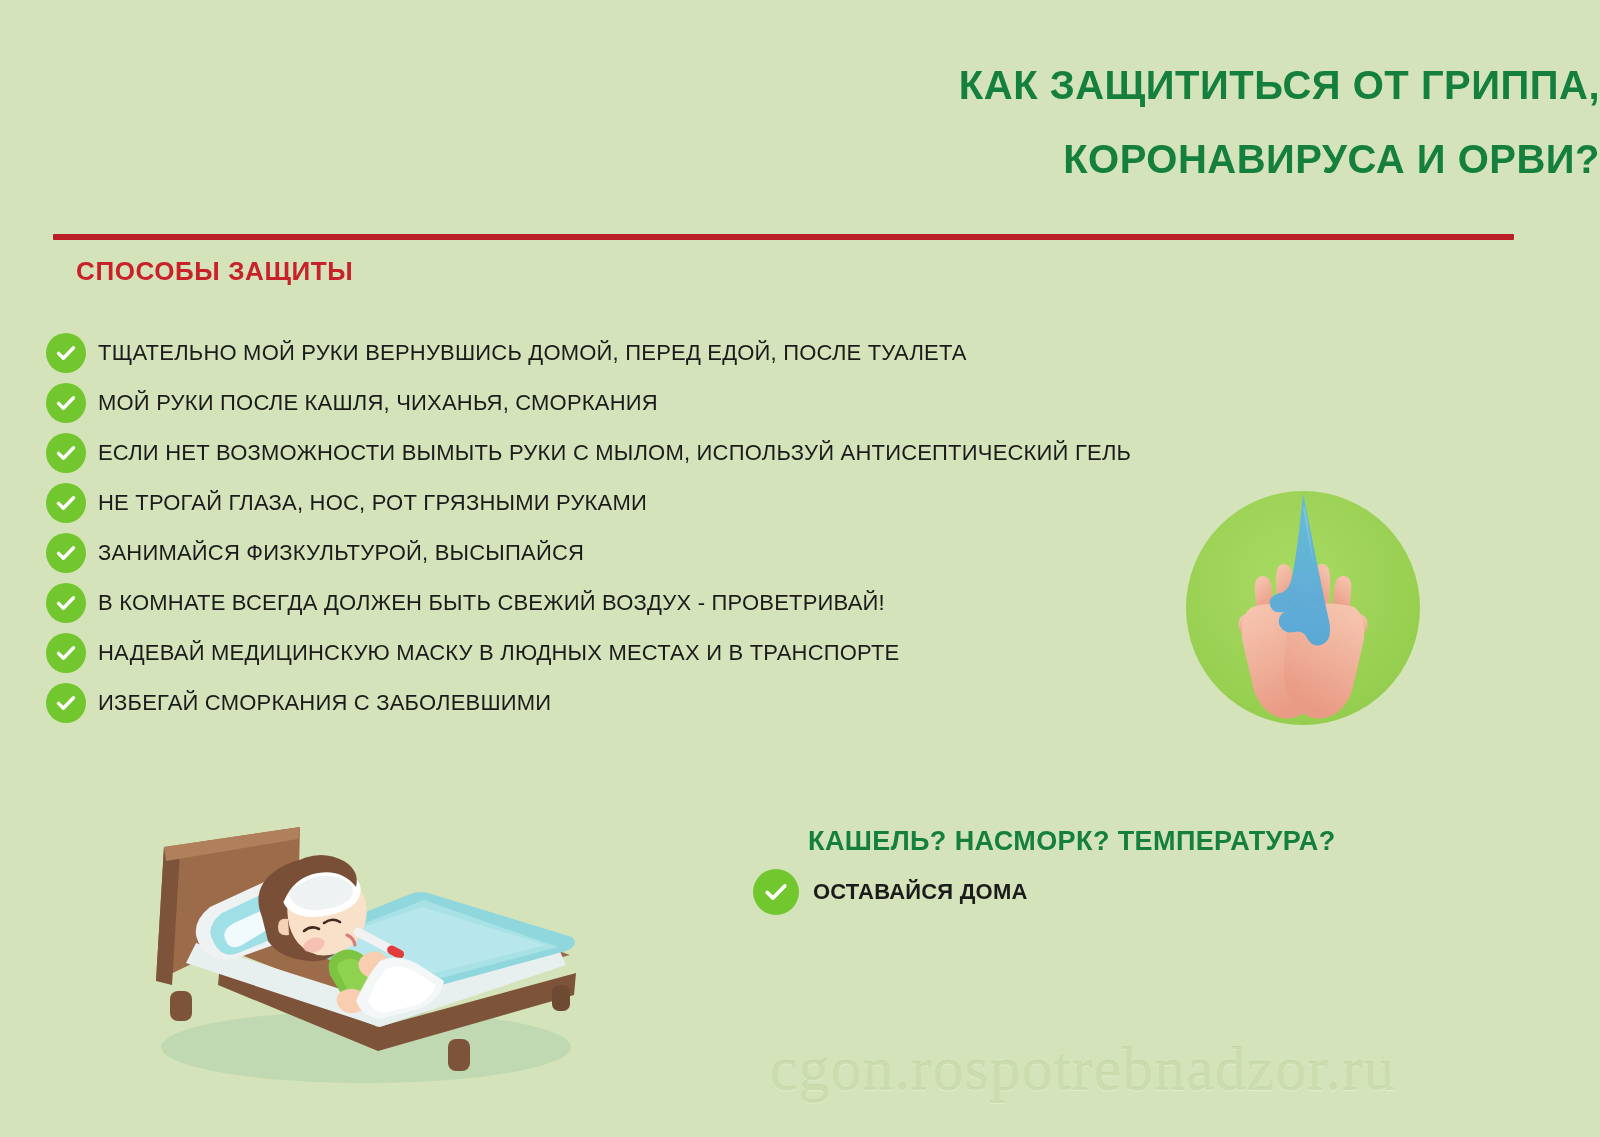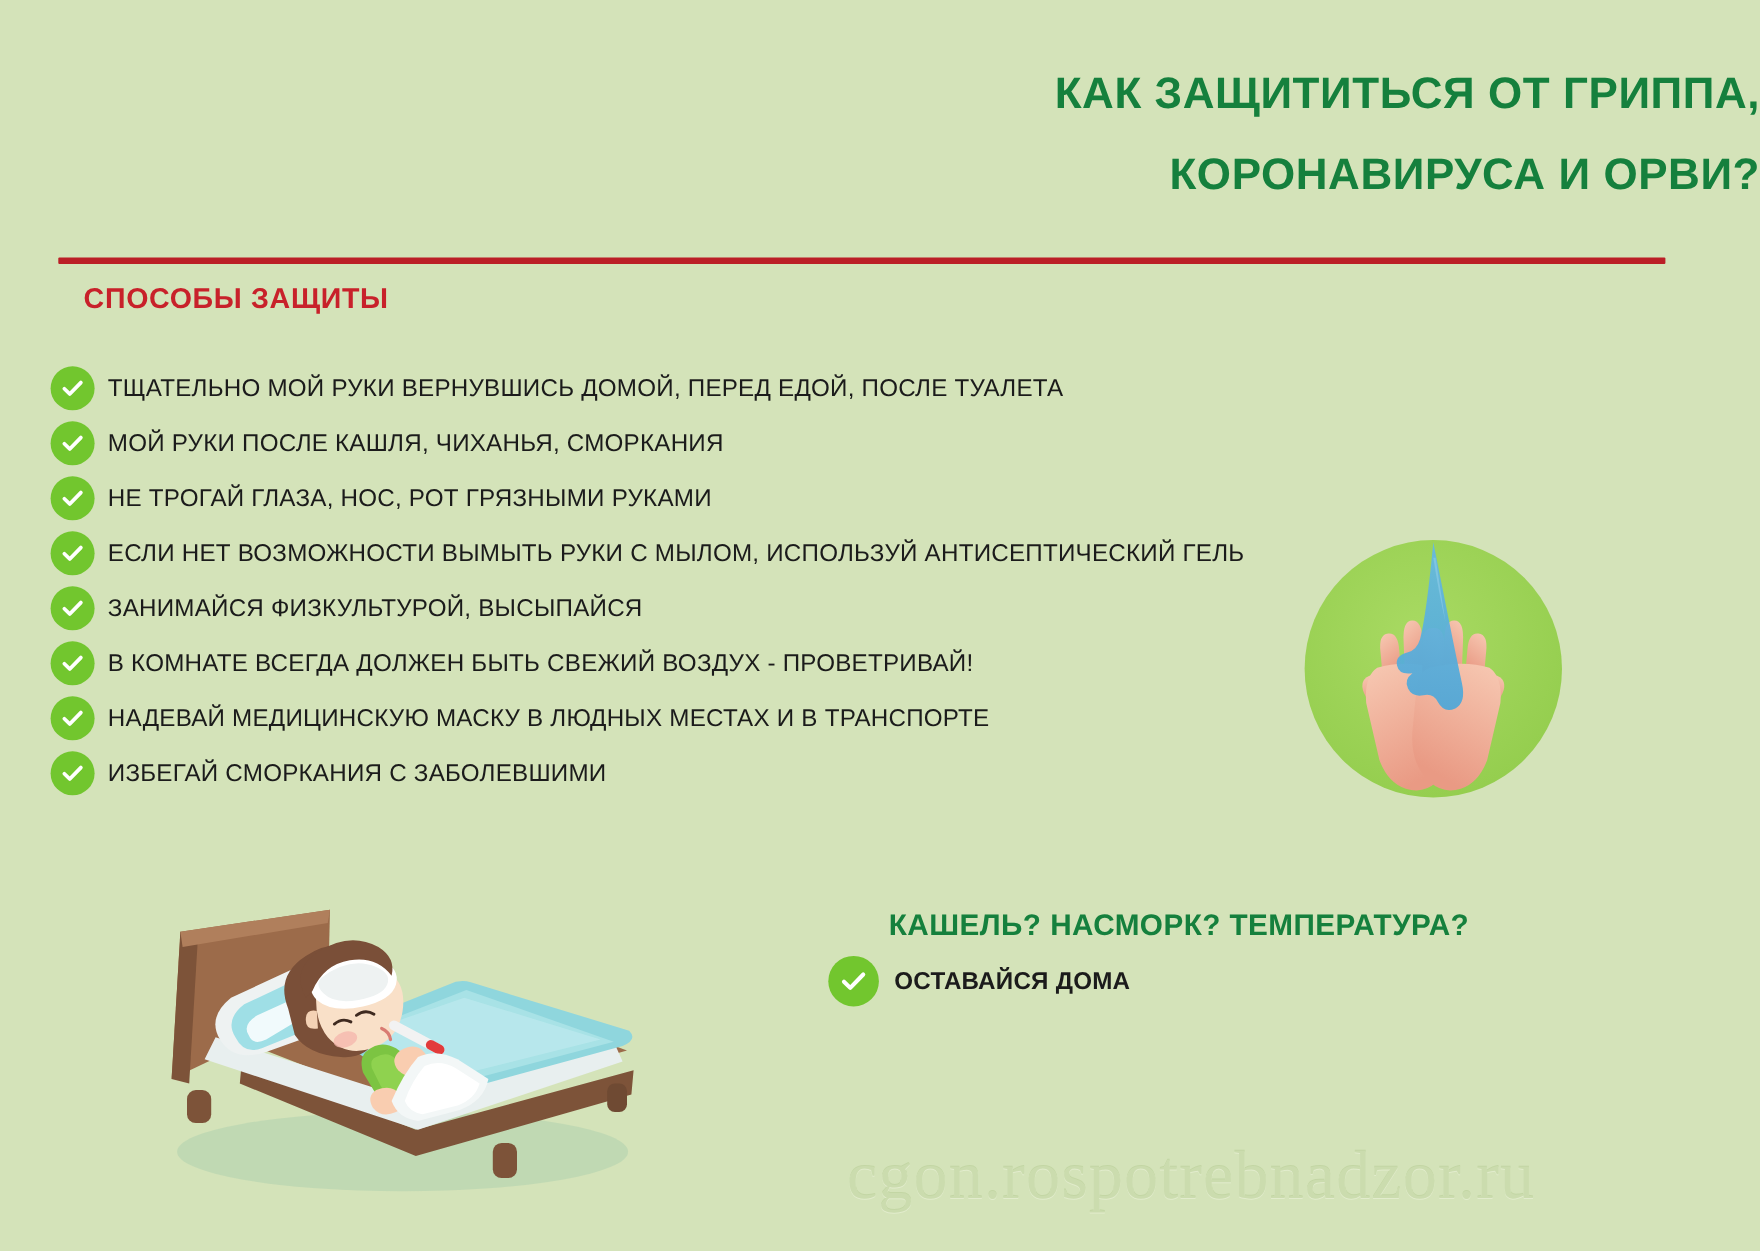--- a/index.html
+++ b/index.html
@@ -213,30 +213,30 @@
       </span>
       <span class="protect-text">МОЙ РУКИ ПОСЛЕ КАШЛЯ, ЧИХАНЬЯ, СМОРКАНИЯ</span>
     </li>
 
     <li class="protect-item">
       <span class="check-badge">
         <svg width="24" height="24" viewBox="0 0 24 24" aria-hidden="true">
           <path d="M4.5 12.4 L9.4 17.2 L19.5 6.8" fill="none" stroke="#ffffff" stroke-width="3.4" stroke-linecap="round" stroke-linejoin="round"></path>
         </svg>
       </span>
+      <span class="protect-text">ЕСЛИ НЕТ ВОЗМОЖНОСТИ ВЫМЫТЬ РУКИ С МЫЛОМ, ИСПОЛЬЗУЙ АНТИСЕПТИЧЕСКИЙ ГЕЛЬ</span>
+    </li>
+
+    <li class="protect-item">
+      <span class="check-badge">
+        <svg width="24" height="24" viewBox="0 0 24 24" aria-hidden="true">
+          <path d="M4.5 12.4 L9.4 17.2 L19.5 6.8" fill="none" stroke="#ffffff" stroke-width="3.4" stroke-linecap="round" stroke-linejoin="round"></path>
+        </svg>
+      </span>
       <span class="protect-text">НЕ ТРОГАЙ ГЛАЗА, НОС, РОТ ГРЯЗНЫМИ РУКАМИ</span>
-    </li>
-
-    <li class="protect-item">
-      <span class="check-badge">
-        <svg width="24" height="24" viewBox="0 0 24 24" aria-hidden="true">
-          <path d="M4.5 12.4 L9.4 17.2 L19.5 6.8" fill="none" stroke="#ffffff" stroke-width="3.4" stroke-linecap="round" stroke-linejoin="round"></path>
-        </svg>
-      </span>
-      <span class="protect-text">ЕСЛИ НЕТ ВОЗМОЖНОСТИ ВЫМЫТЬ РУКИ С МЫЛОМ, ИСПОЛЬЗУЙ АНТИСЕПТИЧЕСКИЙ ГЕЛЬ</span>
     </li>
 
     <li class="protect-item">
       <span class="check-badge">
         <svg width="24" height="24" viewBox="0 0 24 24" aria-hidden="true">
           <path d="M4.5 12.4 L9.4 17.2 L19.5 6.8" fill="none" stroke="#ffffff" stroke-width="3.4" stroke-linecap="round" stroke-linejoin="round"></path>
         </svg>
       </span>
       <span class="protect-text">ЗАНИМАЙСЯ ФИЗКУЛЬТУРОЙ, ВЫСЫПАЙСЯ</span>
     </li>

